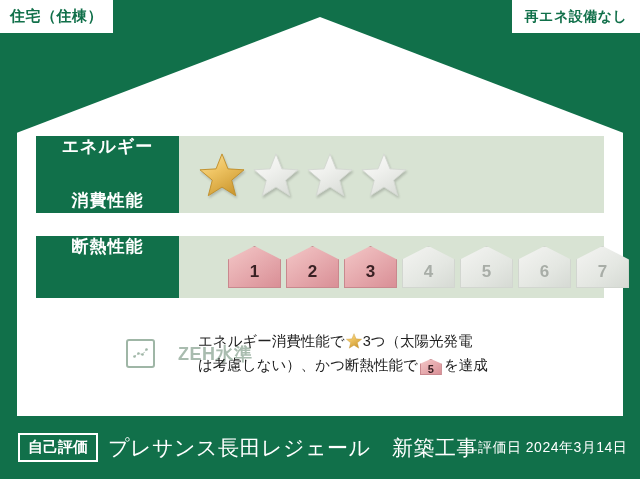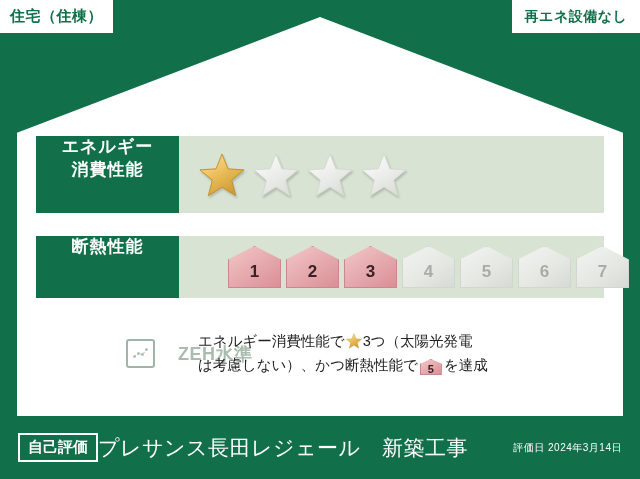--- a/index.html
+++ b/index.html
@@ -98,21 +98,21 @@
     background: #11704A;
     color: #ffffff;
     font-weight: bold;
     font-size: 17px;
     letter-spacing: 1px;
     width: 143px;
     flex: none;
     display: flex;
     flex-direction: column;
     align-items: center;
-    justify-content: flex-start;
+    justify-content: space-between;
     line-height: 1.35;
   }
   .metric-value {
     flex: 1;
     display: flex;
     align-items: center;
     padding-left: 20px;
   }
 
   
@@ -235,32 +235,32 @@
     z-index: 6;
     color: #ffffff;
     padding: 0 18px;
     box-sizing: border-box;
   }
   #self-eval {
     border: 2px solid #ffffff;
     padding: 3px 8px;
     font-size: 15px;
     font-weight: bold;
-    margin-right: 0;
+    margin-right: 10px;
     flex: none;
     white-space: nowrap;
   }
   #building-name {
     font-size: 21px;
     letter-spacing: 0.5px;
     white-space: nowrap;
   }
   #eval-date {
     margin-left: auto;
-    font-size: 10px;
+    font-size: 14px;
     letter-spacing: 0.5px;
     white-space: nowrap;
   }
 </style>
 </head>
 <body>
 
 <div id="label-card">
 
   <div id="tag-left" class="corner-tag">住宅（住棟）</div>

